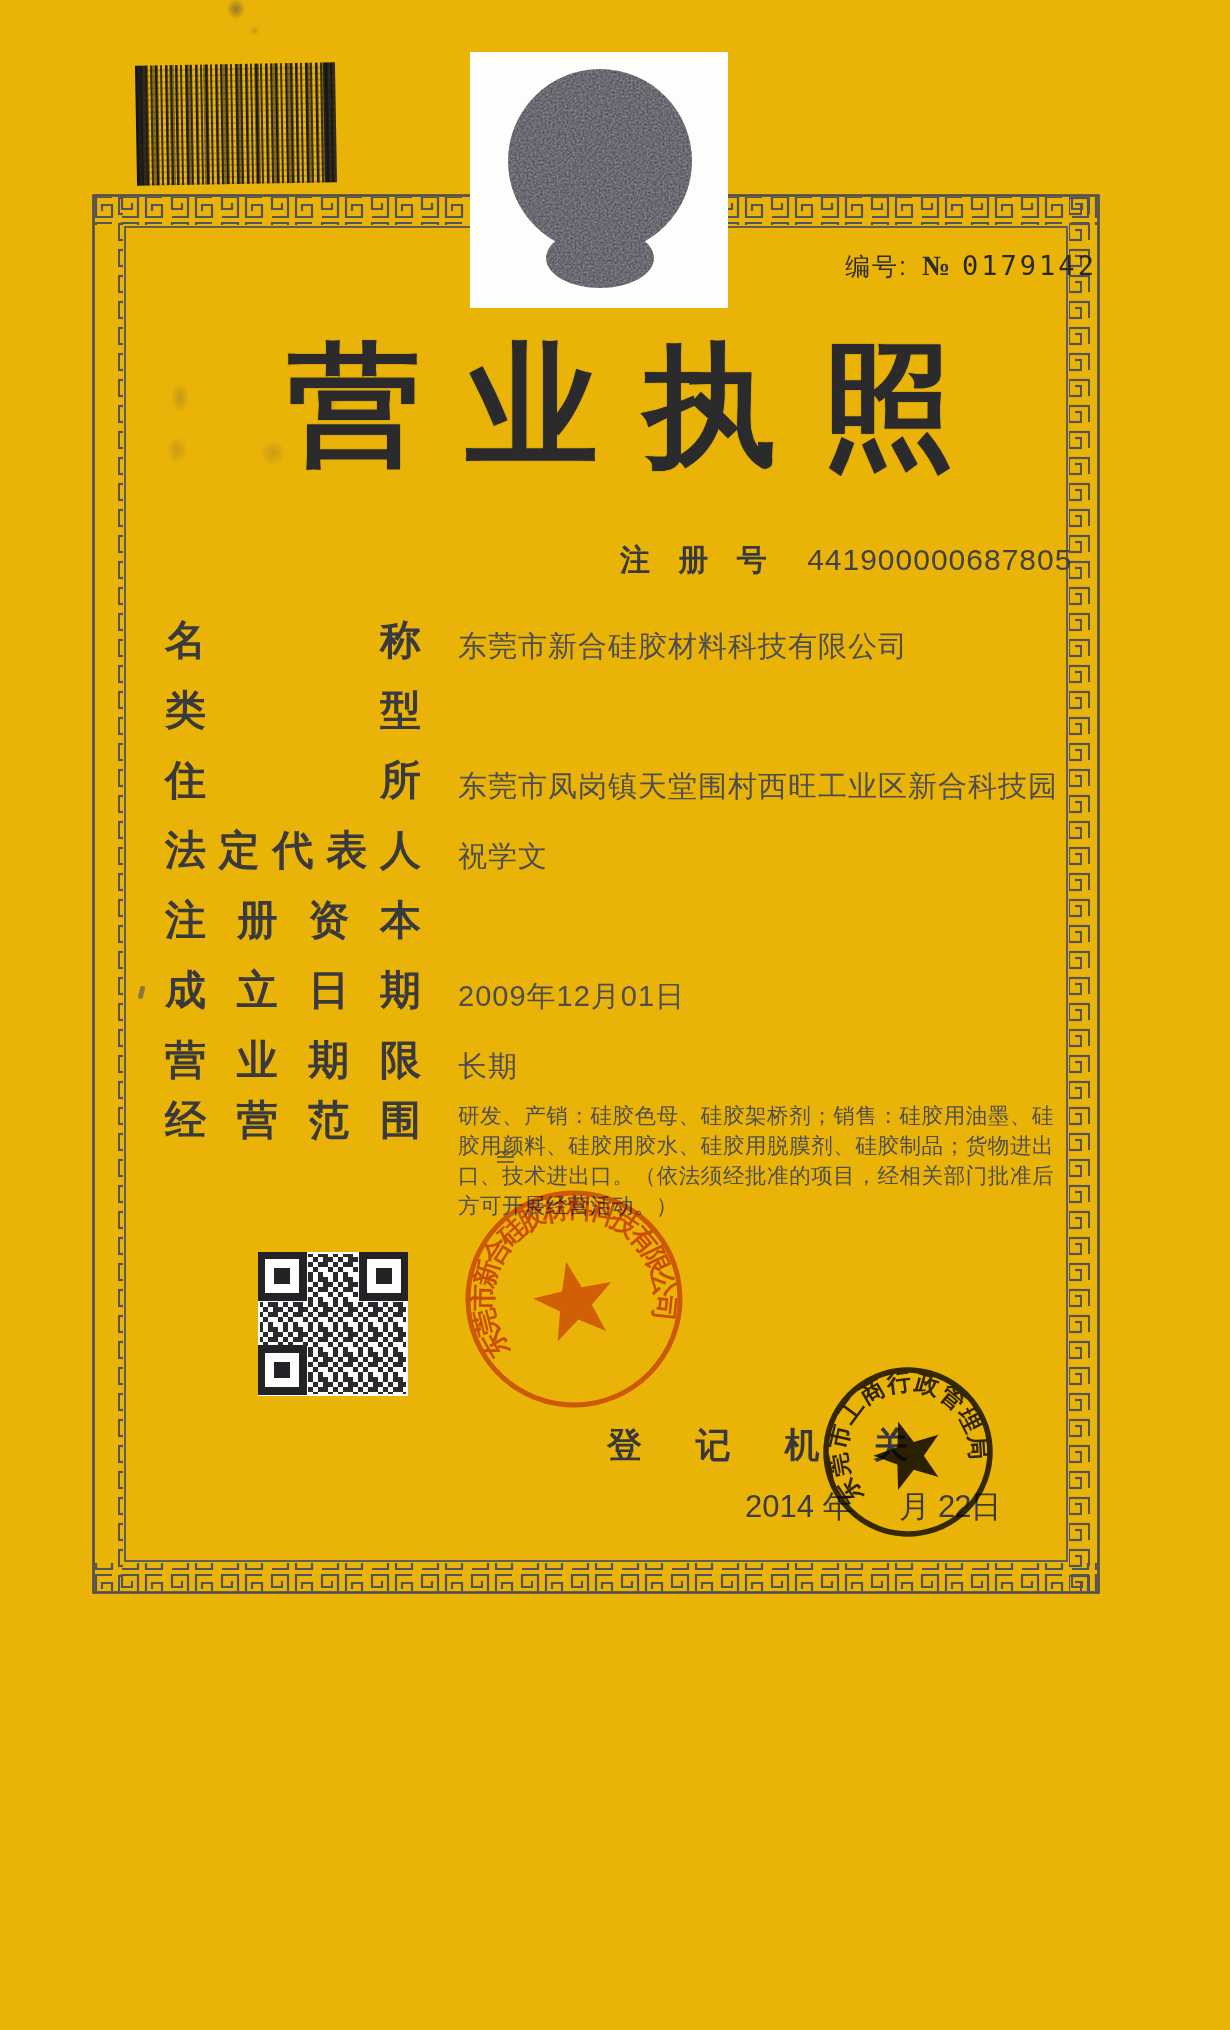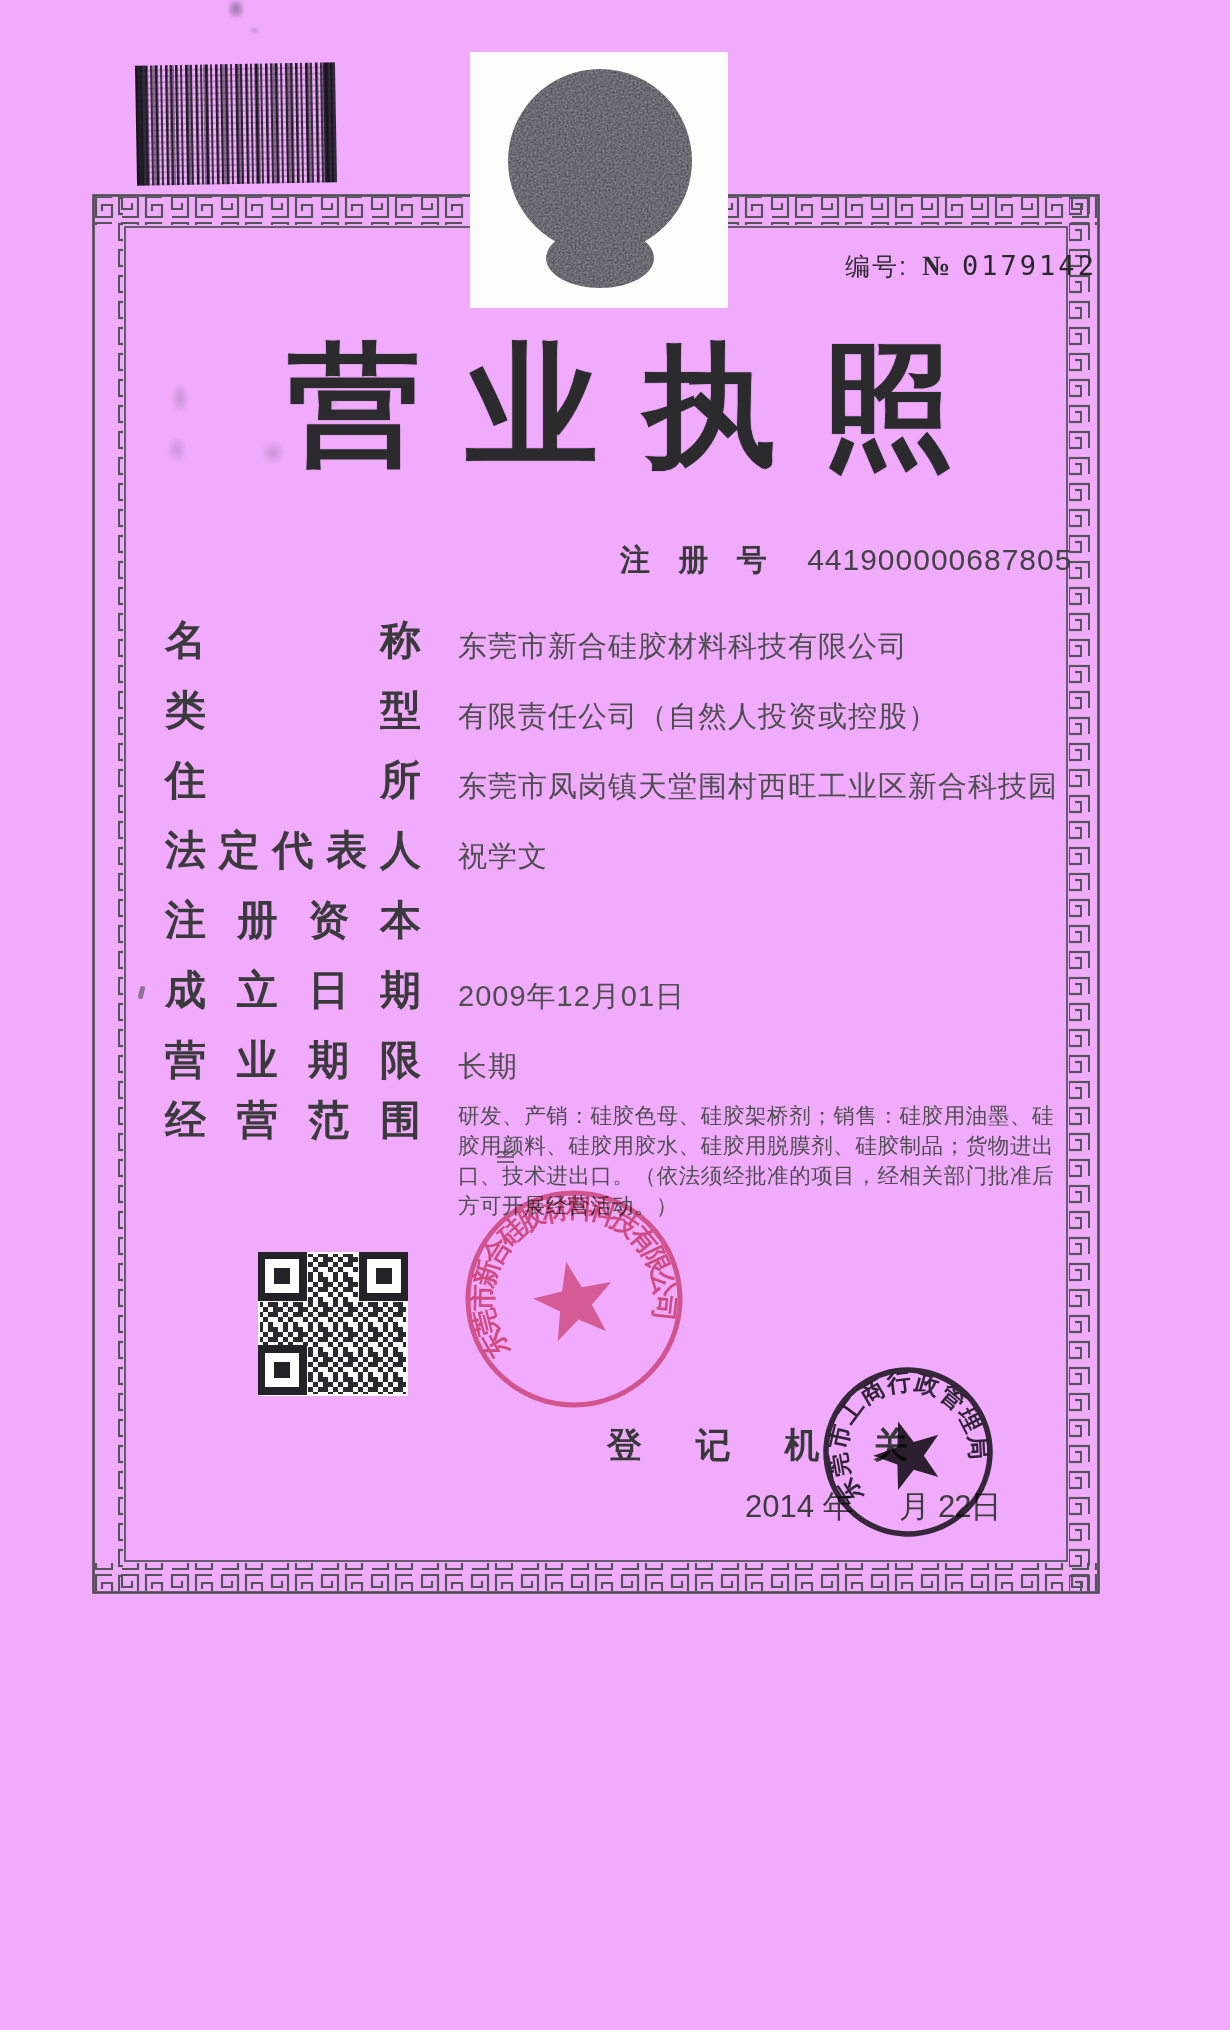--- a/index.html
+++ b/index.html
@@ -1,16 +1,16 @@
 <!DOCTYPE html>
 <html><head>
 <meta charset="utf-8">
 <style>
   html,body{margin:0;padding:0;background:#ffffff;}
-  #page{position:relative;width:1230px;height:2030px;background:#f0abfc;overflow:hidden;
+  #page{position:relative;width:1230px;height:2030px;background:#eab308;overflow:hidden;
         font-family:"Liberation Sans","DejaVu Sans",sans-serif;color:#3c3c3e;}
 
   
   .smudge{position:absolute;border-radius:40%;filter:blur(1px);
           background:radial-gradient(ellipse at 50% 50%, rgba(60,60,75,.9), rgba(60,60,75,.15) 70%, transparent 75%);}
   #barcode{position:absolute;left:136px;top:64px;width:200px;height:120px;transform:rotate(-1deg);
     background:
       linear-gradient(90deg, rgba(25,25,32,.85) 0 5%, rgba(0,0,0,0) 5% 94%, rgba(25,25,32,.85) 94%),
       repeating-linear-gradient(90deg, rgba(20,20,24,.8) 0 2px, rgba(0,0,0,0) 2px 5px),
       repeating-linear-gradient(90deg, rgba(25,25,30,.55) 0 3px, rgba(0,0,0,0) 3px 10px),
@@ -130,21 +130,20 @@
         <span>名</span>
         <span>称</span>
       </div>
     <div class="val">东莞市新合硅胶材料科技有限公司</div>
   </div>
   <div class="row" style="top:688px">
     <div class="lab" data-spread="">
         <span>类</span>
         <span>型</span>
       </div>
-    <div class="val">有限责任公司（自然人投资或控股）</div>
   </div>
   <div class="row" style="top:758px">
     <div class="lab" data-spread="">
         <span>住</span>
         <span>所</span>
       </div>
     <div class="val">东莞市凤岗镇天堂围村西旺工业区新合科技园</div>
   </div>
   <div class="row" style="top:828px">
     <div class="lab" data-spread="">

